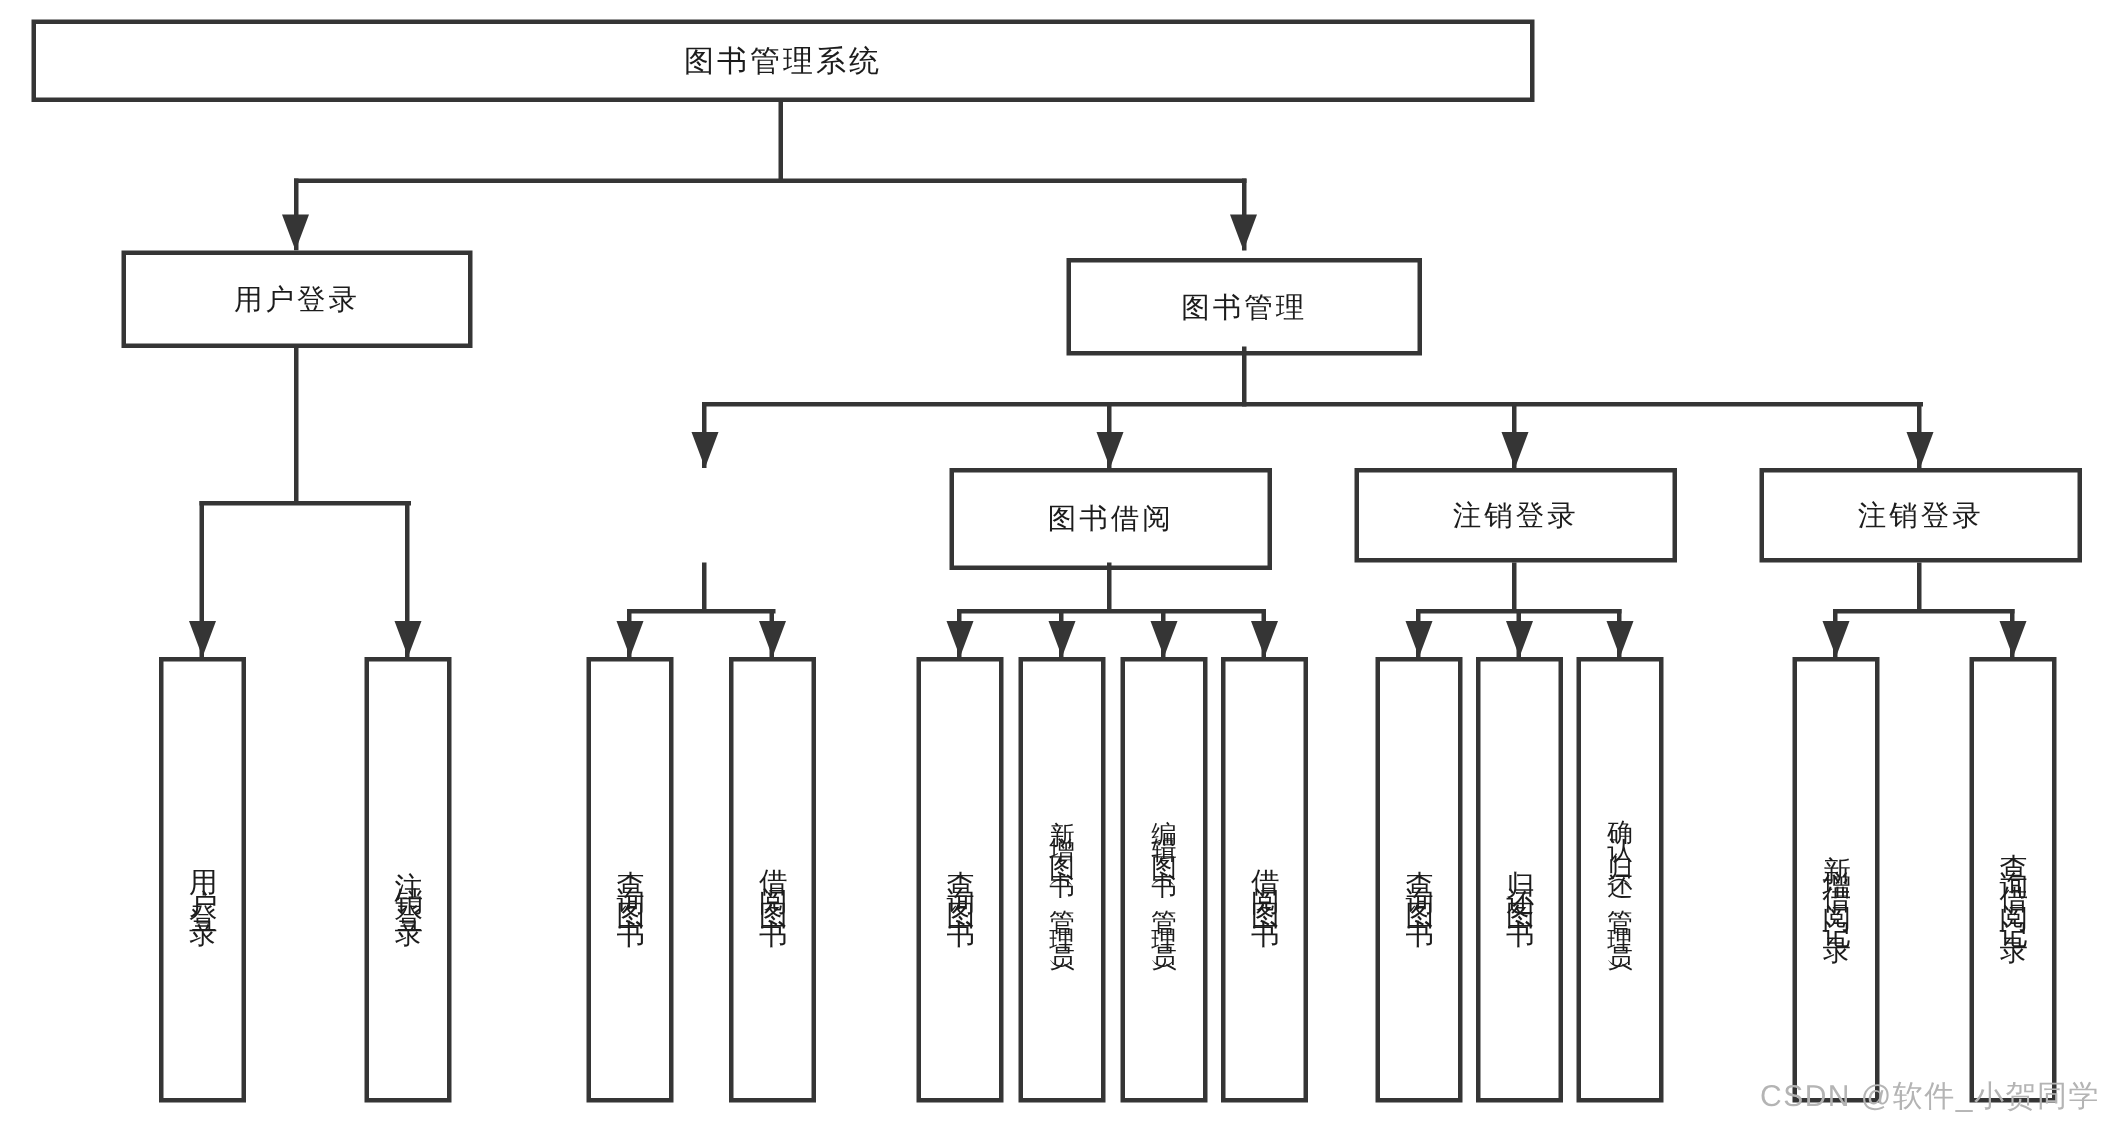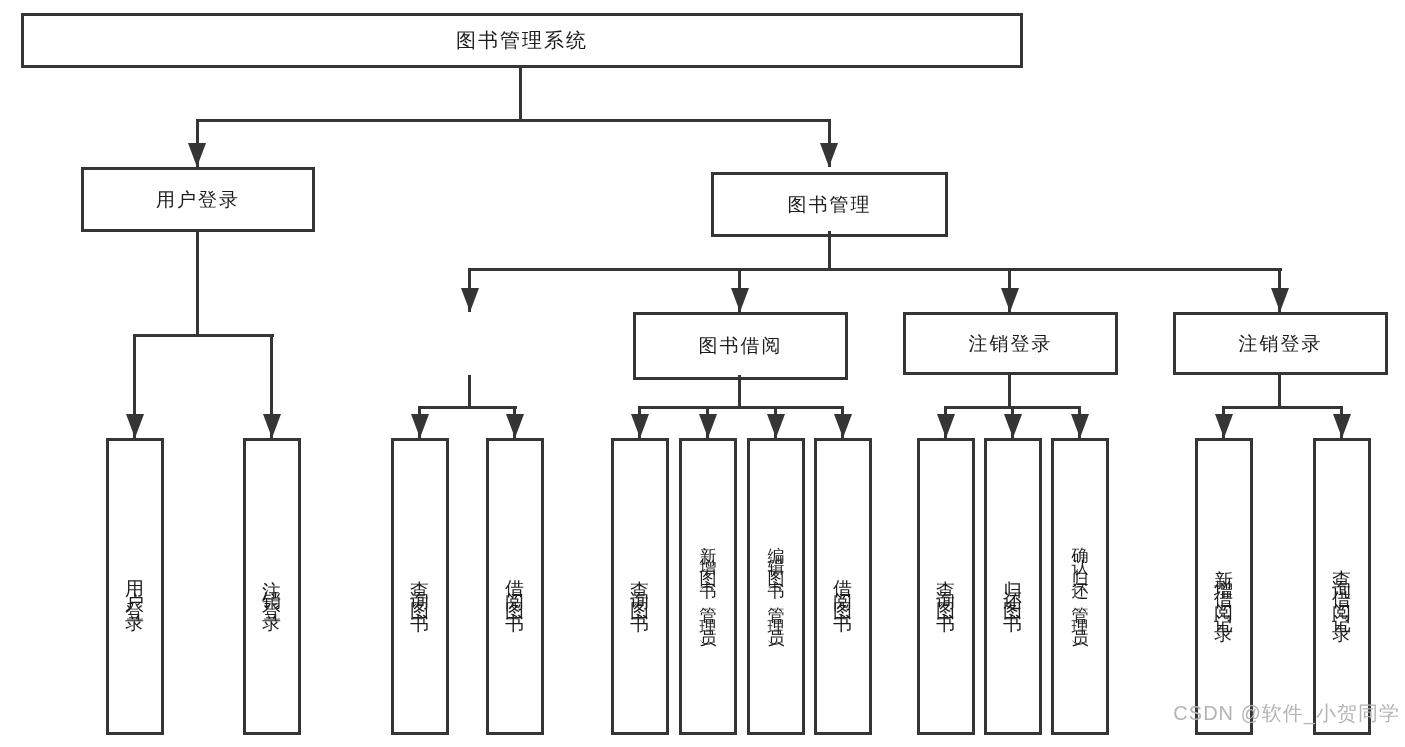--- a/index.html
+++ b/index.html
@@ -20,21 +20,21 @@
     font-size:19px; letter-spacing:11px; line-height:1; white-space:nowrap;
   }
   .node.v.small .vtext { font-size:17px; letter-spacing:12px; }
   .line { position:absolute; background:#353535; }
   .arrow {
     position:absolute; width:0; height:0;
     border-left:9px solid transparent; border-right:9px solid transparent;
     border-top:24px solid #353535;
   }
   .watermark {
-    position:absolute; right:5px; bottom:20px;
+    position:absolute; right:5px; bottom:3px;
     color:#b4b4b4; font-size:20px; letter-spacing:1px;
   }
 </style>
 </head>
 <body>
 
 <div id="canvas">
 
   <div class="node h root" style="left:21px; top:13px; width:1002px; height:55px;">图书管理系统</div>
 

